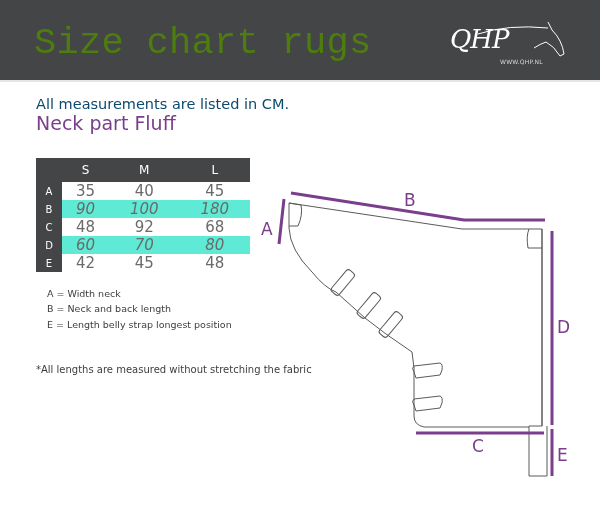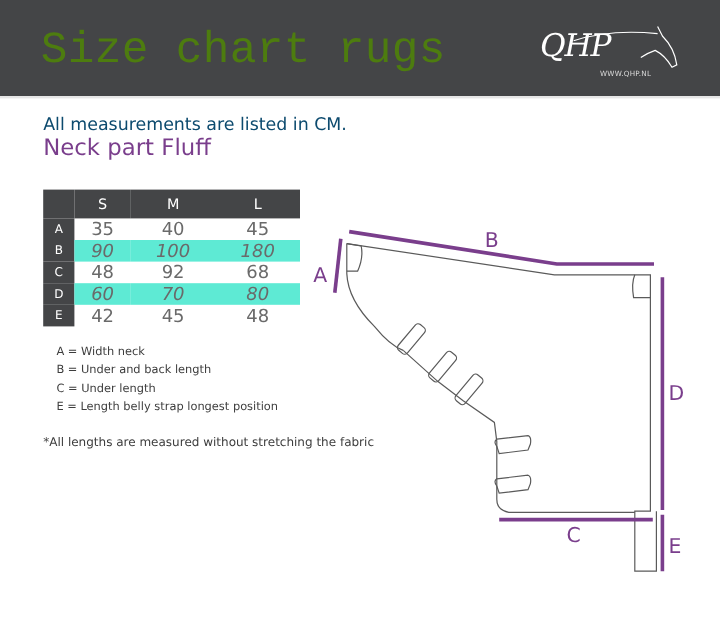--- a/index.html
+++ b/index.html
@@ -82,22 +82,21 @@
       <td class="rowhead">E</td>
       <td class="val">42</td>
       <td class="val">45</td>
       <td class="val">48</td>
     </tr>
   </tbody>
 </table>
 
 <div class="legend">
   <div>A = Width neck</div>
-  <div>B = Under and back length</div>
-  <div>C = Under length</div>
+  <div>B = Neck and back length</div>
   <div>E = Length belly strap longest position</div>
 </div>
 <div class="note">*All lengths are measured without stretching the fabric</div>
 
 <svg class="diagram" width="600" height="514" viewBox="0 0 600 514">
 
   <g fill="none" stroke="#5a5a5a" stroke-width="1">
     <path d="M289 203 L462 229 L542 229 L542 426 L529 426 L529 476 L547 476 L547 426 M542 229 L542 426"></path>
     <path d="M289 203 L289 228 Q290 250 312 272 Q325 288 336 292"></path>
     <path d="M289 203 L301 205 Q303 215 298 226 L289 226"></path>

